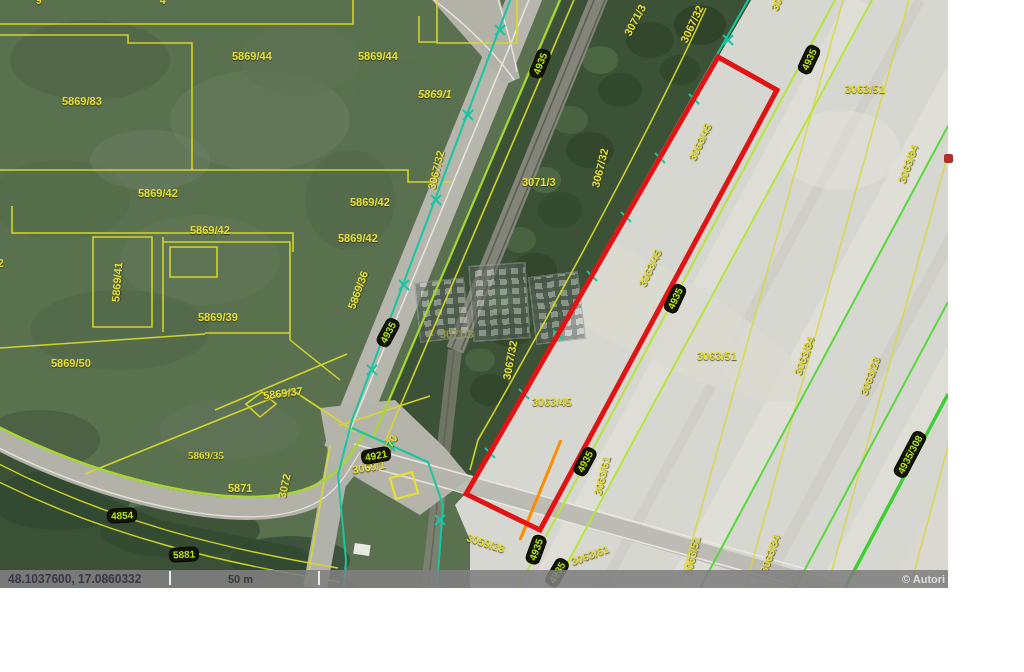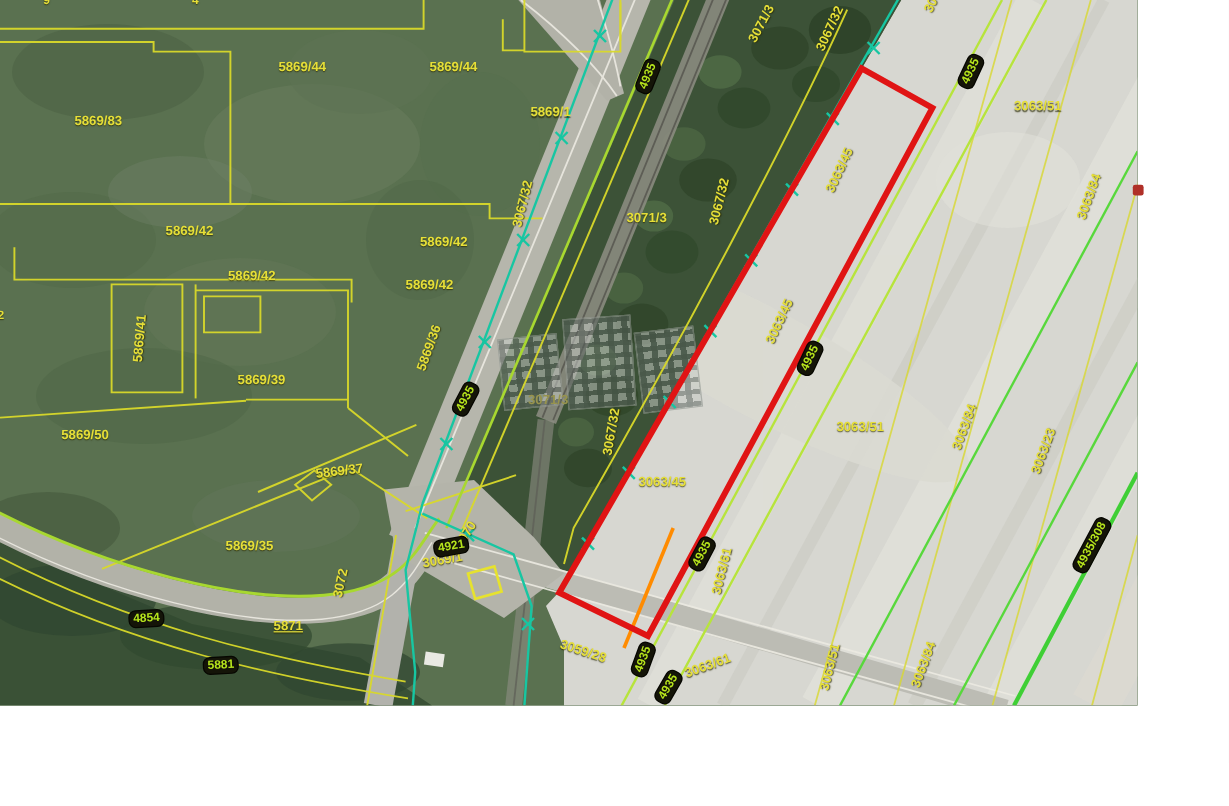--- a/index.html
+++ b/index.html
@@ -206,32 +206,32 @@
           <use href="#xt" x="440" y="520"></use>
       </g>
 
       <path d="M561,440 L520,540" stroke="#ff8b00" stroke-width="3" fill="none"></path>
       <polygon points="718,57 777,90 540,530 466,494" fill="none" stroke="#e01414" stroke-width="5"></polygon>
     </svg>
 
     <div class="lbl" style="left:232px;top:50px;">5869/44</div>
     <div class="lbl" style="left:358px;top:50px;">5869/44</div>
     <div class="lbl" style="left:62px;top:95px;">5869/83</div>
-    <div class="lbl" style="left:442px;top:88px;">5869/1</div>
+    <div class="lbl" style="left:418px;top:88px;font-style:italic;">5869/1</div>
     <div class="lbl" style="left:138px;top:187px;">5869/42</div>
     <div class="lbl" style="left:350px;top:196px;">5869/42</div>
     <div class="lbl" style="left:190px;top:224px;">5869/42</div>
     <div class="lbl" style="left:338px;top:232px;">5869/42</div>
     <div class="lbl" style="left:97px;top:276px;transform:rotate(-85deg);">5869/41</div>
     <div class="lbl" style="left:198px;top:311px;">5869/39</div>
     <div class="lbl" style="left:51px;top:357px;">5869/50</div>
     <div class="lbl" style="left:338px;top:284px;transform:rotate(-70deg);">5869/36</div>
     <div class="lbl" style="left:263px;top:387px;transform:rotate(-7deg);">5869/37</div>
-    <div class="lbl" style="left:188px;top:449px;">5869/35</div>
-    <div class="lbl" style="left:228px;top:516px;text-decoration:underline;">5871</div>
+    <div class="lbl" style="left:188px;top:449px;font-family:Liberation Serif, serif;">5869/35</div>
+    <div class="lbl" style="left:228px;top:482px;">5871</div>
     <div class="lbl" style="left:272px;top:480px;transform:rotate(-78deg);">3072</div>
     <div class="lbl" style="left:376px;top:440px;transform:rotate(-58deg);">3070</div>
     <div class="lbl" style="left:352px;top:461px;transform:rotate(-10deg);">3069/1</div>
     <div class="lbl" style="left:618px;top:14px;transform:rotate(-62deg);">3071/3</div>
     <div class="lbl" style="left:672px;top:18px;transform:rotate(-65deg);">3067/32</div>
     <div class="lbl" style="left:522px;top:176px;">3071/3</div>
     <div class="lbl" style="left:580px;top:162px;transform:rotate(-76deg);">3067/32</div>
     <div class="lbl" style="left:416px;top:164px;transform:rotate(-76deg);">3067/32</div>
     <div class="lbl olive" style="left:440px;top:328px;">3071/3</div>
     <div class="lbl" style="left:490px;top:354px;transform:rotate(-80deg);">3067/32</div>
@@ -258,16 +258,23 @@
     <div class="badge" style="left:362px;top:449px;transform:rotate(-10deg);">4921</div>
     <div class="badge" style="left:526px;top:57px;transform:rotate(-68deg);">4935</div>
     <div class="badge" style="left:374px;top:326px;transform:rotate(-62deg);">4935</div>
     <div class="badge" style="left:795px;top:53px;transform:rotate(-65deg);">4935</div>
     <div class="badge" style="left:661px;top:292px;transform:rotate(-65deg);">4935</div>
     <div class="badge" style="left:571px;top:455px;transform:rotate(-62deg);">4935</div>
     <div class="badge" style="left:522px;top:543px;transform:rotate(-70deg);">4935</div>
     <div class="badge" style="left:543px;top:566px;transform:rotate(-60deg);">4935</div>
     <div class="badge" style="left:886px;top:448px;transform:rotate(-62deg);">4935/308</div>
 
+    <div id="footer">
+      <span id="coords">48.1037600, 17.0860332</span>
+      <span class="tick" style="left:169px;"></span>
+      <span id="scale-label">50 m</span>
+      <span class="tick" style="left:318px;"></span>
+      <span id="copyright">© Autori</span>
+    </div>
   </div>
 
   <div id="red-dot"></div>
 </div>
 
 </body></html>

